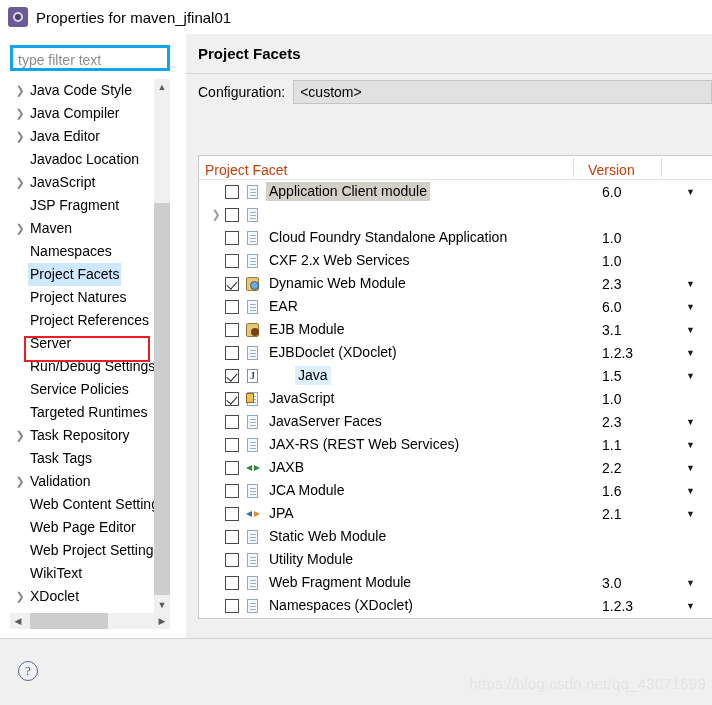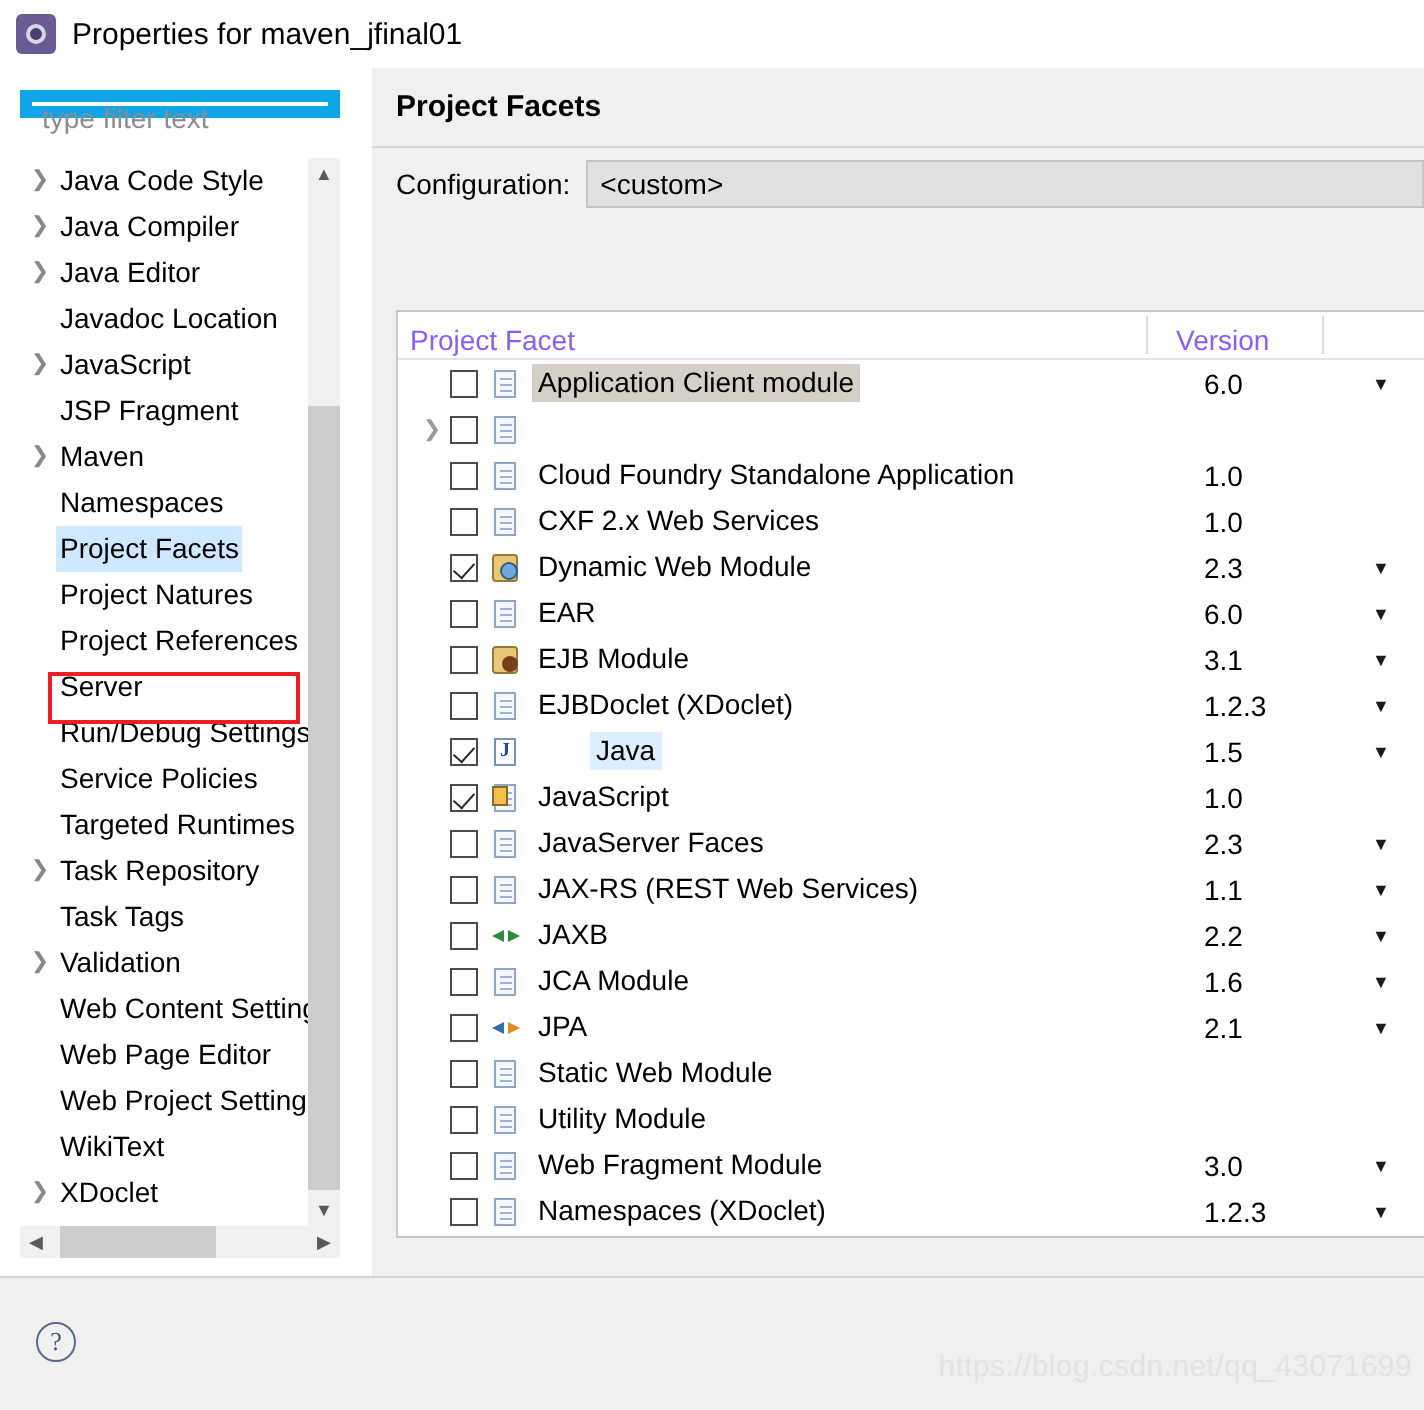--- a/index.html
+++ b/index.html
@@ -51,26 +51,26 @@
   .left-pane {
     position: absolute;
     left: 0; top: 0;
     width: 186px;
     height: 604px;
     box-sizing: border-box;
   }
   .filter-box {
     position: absolute;
     left: 10px; top: 11px;
-    width: 160px; height: 14px;
-    border: 6px solid #0ea5e9;
+    width: 160px; height: 26px;
+    border: 3px solid #0ea5e9;
     background: #ffffff;
     box-sizing: border-box;
     display: flex;
-    align-items: flex-start;
+    align-items: flex-end;
     padding-left: 5px;
   }
   .filter-box input {
     border: none;
     outline: none;
     font-family: "Liberation Sans", sans-serif;
     font-size: 14px;
     color: #000;
     width: 100%;
     background: transparent;
@@ -242,21 +242,21 @@
   .fh-row {
     display: flex;
     height: 24px;
     align-items: center;
     background: #ffffff;
     border-bottom: 1px solid #e3e3e3;
     box-sizing: border-box;
   }
   .fh-cell {
     font-size: 14px;
-    color: #8b5cf6;
+    color: #c2410c;
     padding-left: 6px;
     box-sizing: border-box;
     height: 19px;
     line-height: 24px;
   }
   .fh-facet { width: 374px; }
   .fh-version {
     width: 88px;
     border-left: 1px solid #dcdcdc;
     padding-left: 14px;

